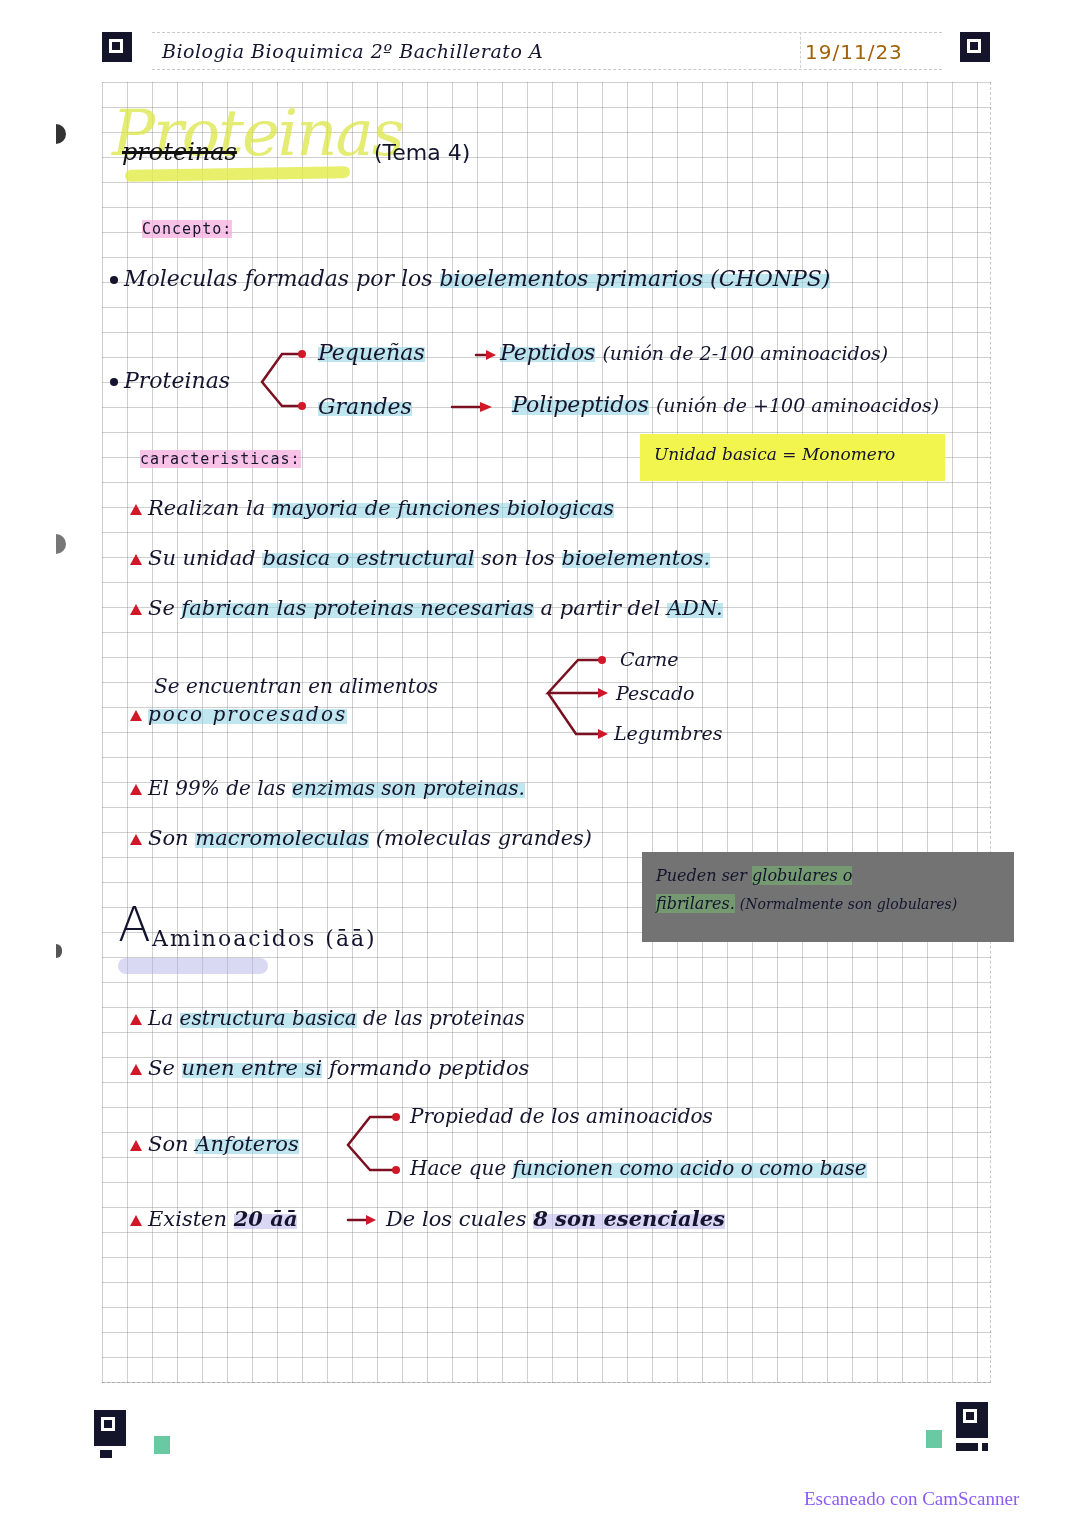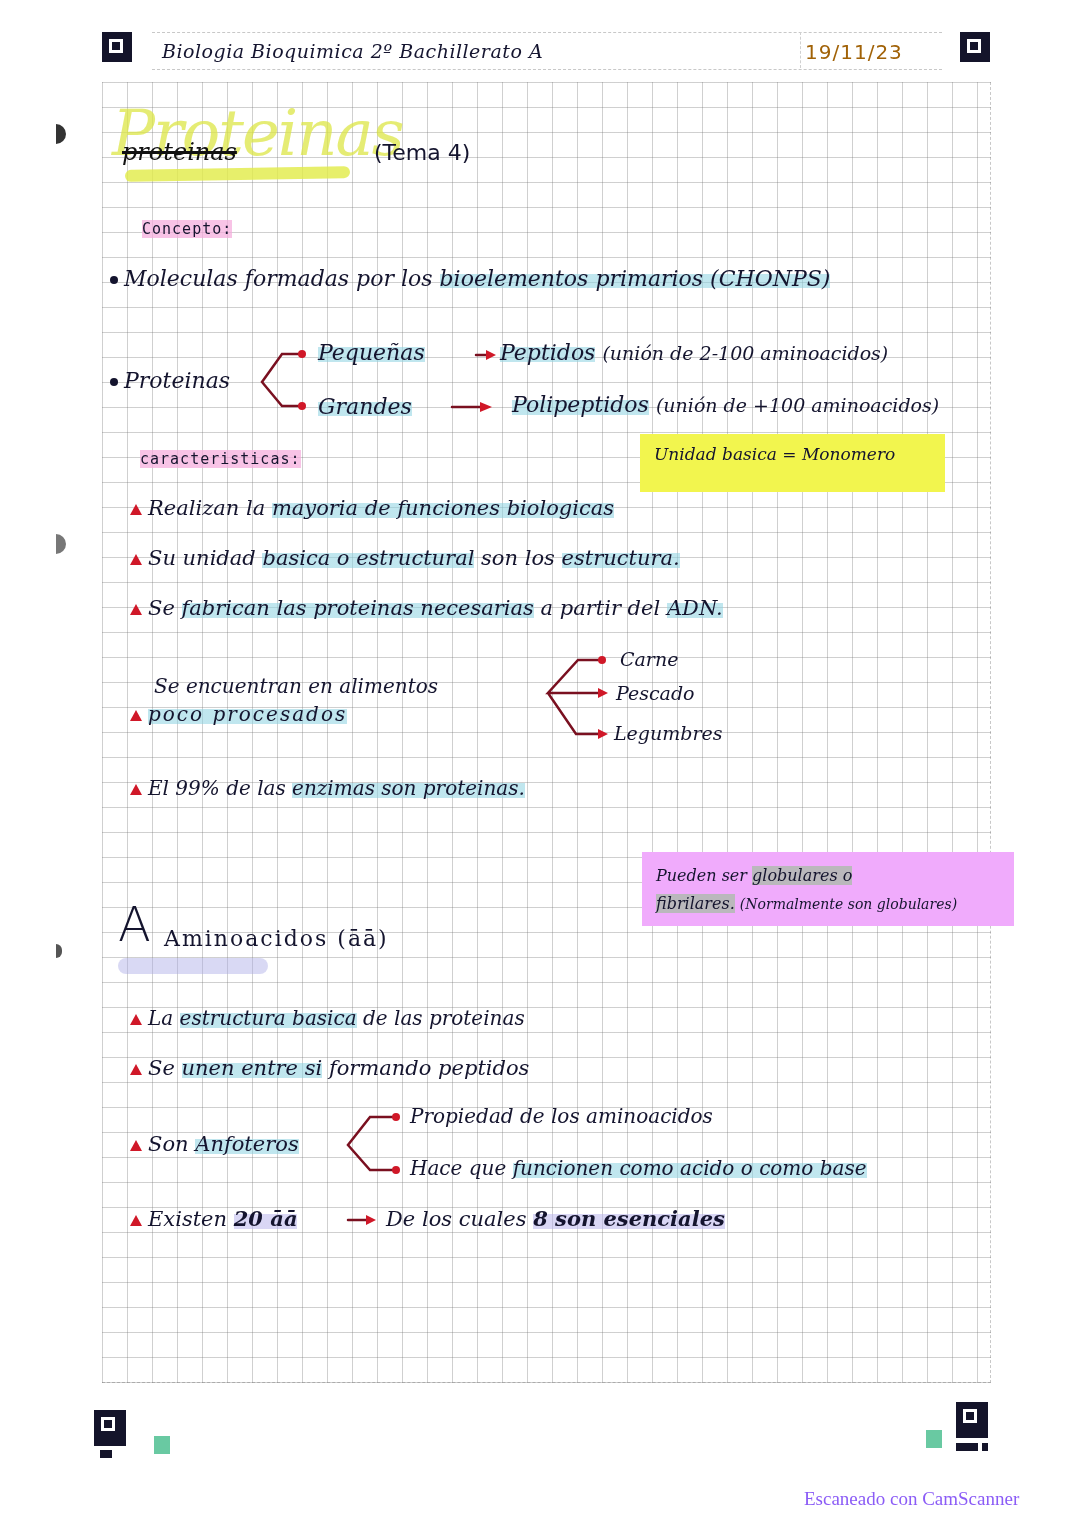--- a/index.html
+++ b/index.html
@@ -95,22 +95,22 @@
     .bullet-dot { display: inline-block; width: 8px; height: 8px; border-radius: 50%; background: #14142e; vertical-align: middle; margin-right: 6px; }
     .tri {
       display: inline-block; width: 0; height: 0; vertical-align: middle; margin-right: 6px;
       border-left: 6px solid transparent; border-right: 6px solid transparent; border-bottom: 11px solid #d01828;
     }
 
     .sticky {
       position: absolute; padding: 10px 14px; box-sizing: border-box;
       font-family: "DejaVu Serif", serif; font-style: italic; color: #14142e;
     }
-    .sticky-yellow { left: 640px; top: 434px; width: 305px; height: 58px; background: #f2f54e; font-size: 17px; }
-    .sticky-green { left: 642px; top: 852px; width: 372px; height: 74px; background: #f0abfc; font-size: 16px; line-height: 28px; }
+    .sticky-yellow { left: 640px; top: 434px; width: 305px; height: 47px; background: #f2f54e; font-size: 17px; }
+    .sticky-green { left: 642px; top: 852px; width: 372px; height: 90px; background: #737373; font-size: 16px; line-height: 28px; }
 
     svg.arrows { position: absolute; left: 0; top: 0; width: 1080px; height: 1528px; pointer-events: none; }
 
     .footer {
       position: absolute; left: 804px; top: 1488px;
       font-family: Liberation Serif, serif; font-size: 19px; color: #8b5cf6;
     }
   </style>
 </head>
 <body>
@@ -164,46 +164,49 @@
   <div class="sticky sticky-yellow">Unidad basica = Monomero</div>
 
   <div class="hand print" style="left:140px; top:450px; font-size:15px;">
     <span class="hl-pink">caracteristicas:</span>
   </div>
 
   <div class="hand" style="left:130px; top:496px; font-size:21px;">
     <span class="tri"></span><span>Realizan la </span><span class="hl-blue">mayoria de funciones biologicas</span>
   </div>
   <div class="hand" style="left:130px; top:546px; font-size:21px;">
-    <span class="tri"></span><span>Su unidad </span><span class="hl-blue">basica o estructural</span><span> son los </span><span class="hl-blue">estructura.</span>
+    <span class="tri"></span><span>Su unidad </span><span class="hl-blue">basica o estructural</span><span> son los </span><span class="hl-blue">bioelementos.</span>
   </div>
   <div class="hand" style="left:130px; top:596px; font-size:21px;">
     <span class="tri"></span><span>Se </span><span class="hl-blue">fabrican las proteinas necesarias</span><span> a partir del </span><span class="hl-blue">ADN.</span>
   </div>
 
   <div class="hand" style="left:154px; top:674px; font-size:20px;">Se encuentran en alimentos</div>
   <div class="hand" style="left:130px; top:702px; font-size:20px;">
     <span class="tri"></span><span class="hl-blue" style="letter-spacing:2px;">poco procesados</span>
   </div>
   <div class="hand" style="left:620px; top:648px; font-size:19px;">Carne</div>
   <div class="hand" style="left:616px; top:682px; font-size:19px;">Pescado</div>
   <div class="hand" style="left:614px; top:722px; font-size:19px;">Legumbres</div>
 
   <div class="hand" style="left:130px; top:776px; font-size:20px;">
     <span class="tri"></span><span>El 99% de las </span><span class="hl-blue">enzimas son proteinas.</span>
   </div>
+  <div class="hand" style="left:130px; top:826px; font-size:21px;">
+    <span class="tri"></span><span>Son </span><span class="hl-blue">macromoleculas</span><span> (moleculas grandes)</span>
+  </div>
 
   <div class="sticky sticky-green">
     <div>Pueden ser <span class="hl-green">globulares o</span></div>
     <div><span class="hl-green">fibrilares.</span> <span style="font-size:14px;">(Normalmente son globulares)</span></div>
   </div>
 
   <div class="hand" style="left:118px; top:896px; font-size:48px; font-style:normal; font-family:'DejaVu Sans',sans-serif; font-weight:300;">A</div>
   <div class="hand" style="left:152px; top:926px; font-size:22px; font-style:normal; letter-spacing:2px;">
-    <span style="margin-left:12px;">Aminoacidos</span> <span>(āā)</span>
+    <span style="margin-left:0;">Aminoacidos</span> <span>(āā)</span>
   </div>
   <div class="aa-underline"></div>
 
   <div class="hand" style="left:130px; top:1006px; font-size:20px;">
     <span class="tri"></span><span>La </span><span class="hl-blue">estructura basica</span><span> de las proteinas</span>
   </div>
   <div class="hand" style="left:130px; top:1056px; font-size:21px;">
     <span class="tri"></span><span>Se </span><span class="hl-blue">unen entre si</span><span> formando peptidos</span>
   </div>
   <div class="hand" style="left:130px; top:1132px; font-size:21px;">

